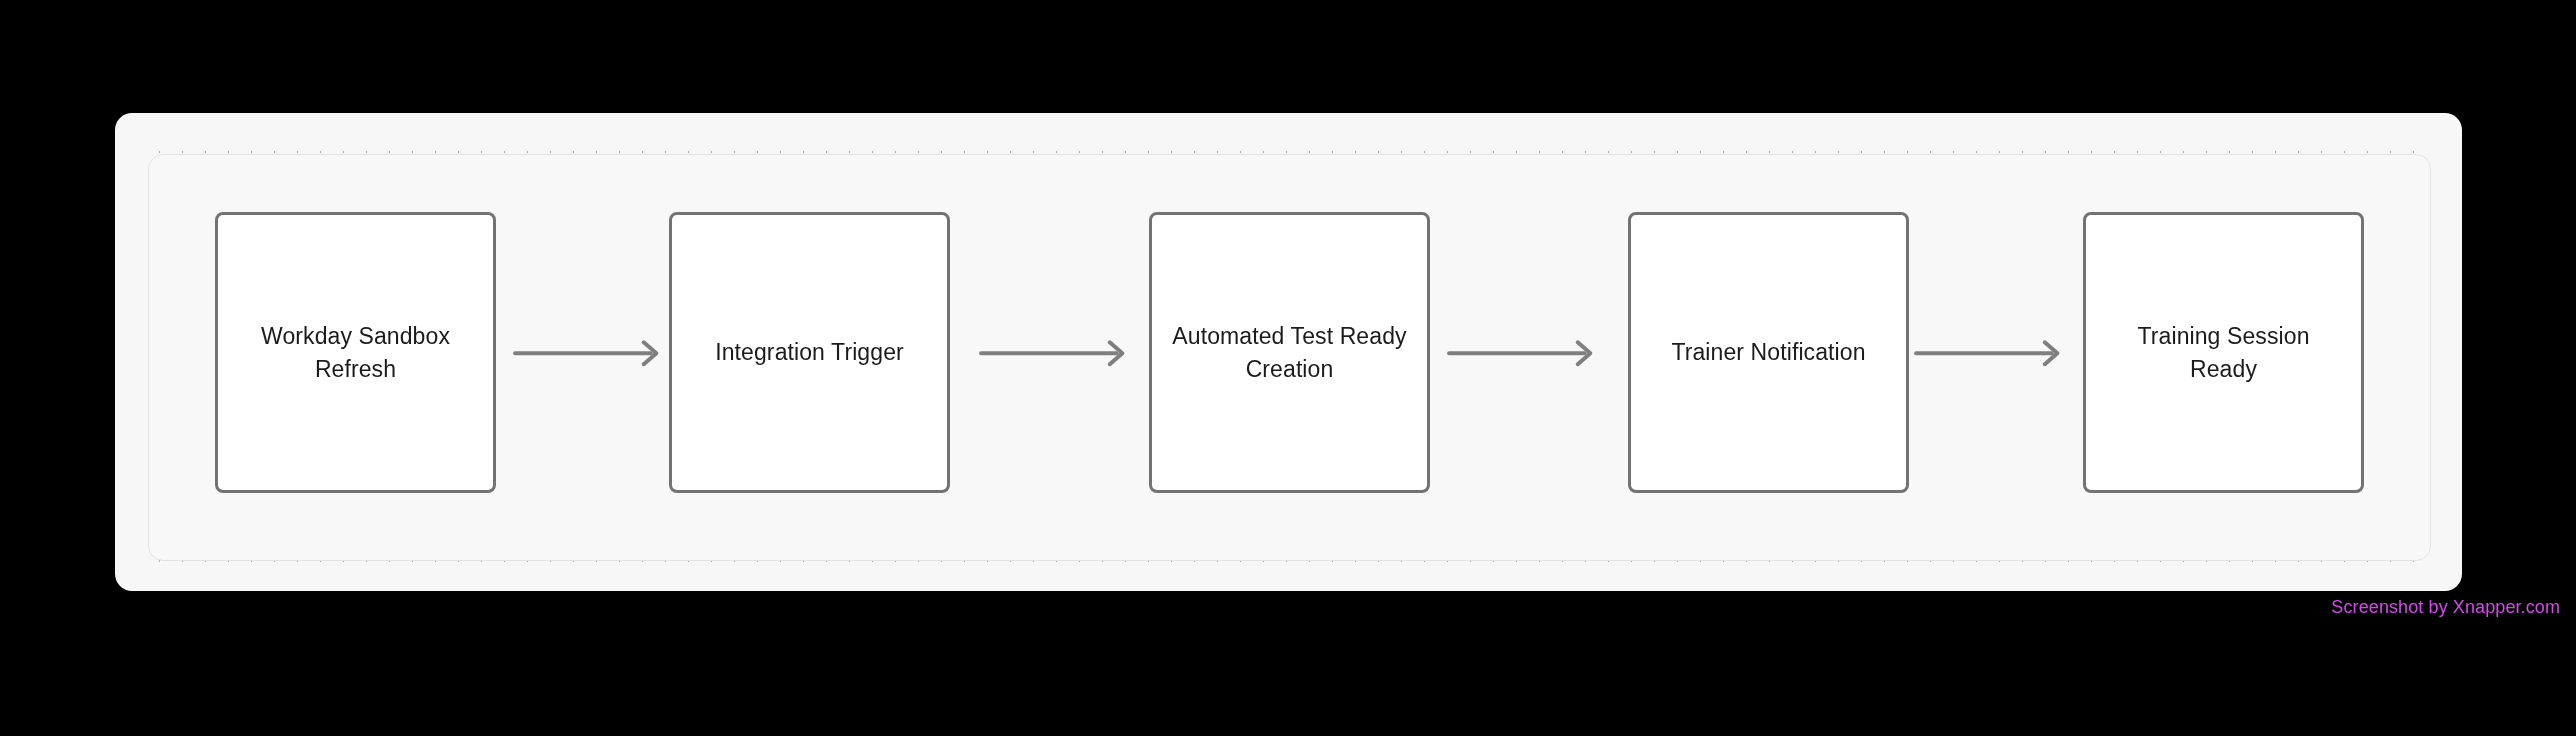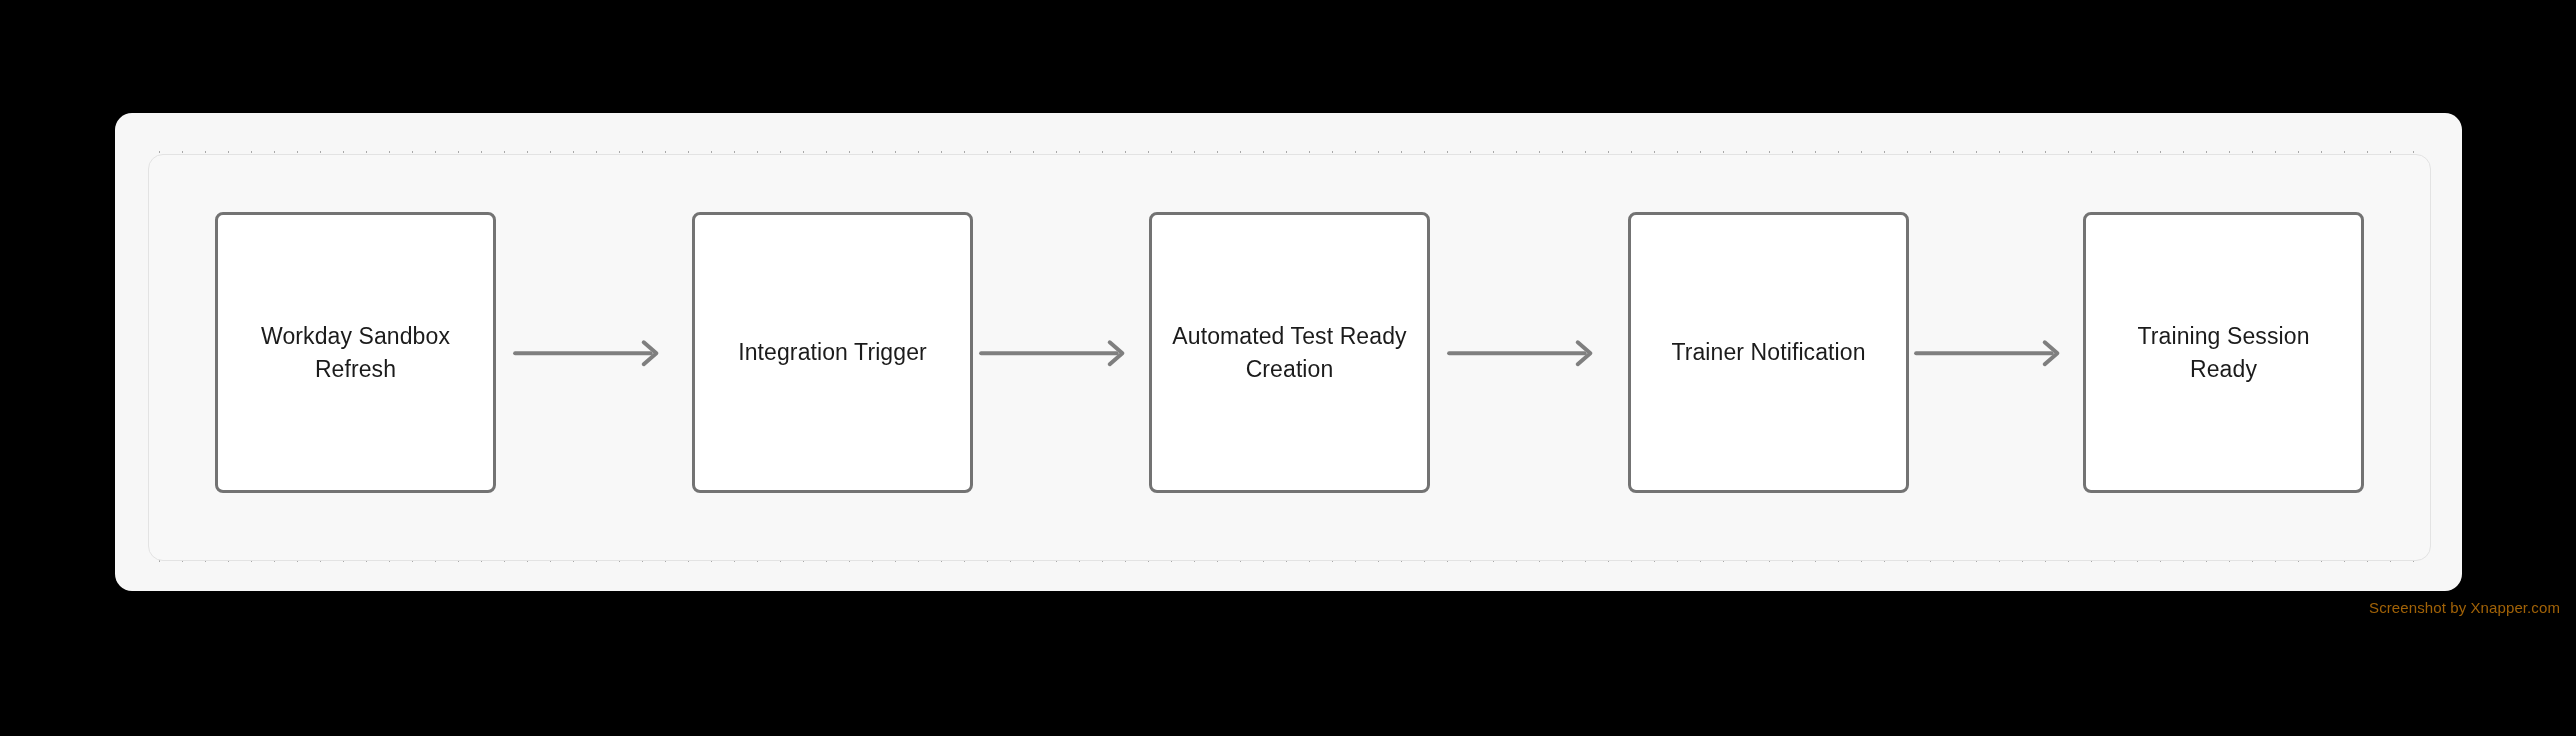--- a/index.html
+++ b/index.html
@@ -88,21 +88,21 @@
     font-family: "Liberation Sans", sans-serif;
     font-size: 23px;
     line-height: 33px;
     color: #1b1b1b;
     letter-spacing: 0.1px;
     padding: 0 15px;
   }
 
   
   #node-1 { left: 66px;  }
-  #node-2 { left: 543px;  }
+  #node-2 { left: 520px;  }
   #node-3 { left: 1000px; }
   #node-4 { left: 1467px; margin-left: 12px; }
   #node-5 { left: 1934px; }
 
   
   .connector {
     position: absolute;
     top: 185px;
     width: 155px;
     height: 26.5px;
@@ -113,23 +113,23 @@
   #arrow-4 { left: 1766px; }
 
   .connector svg { display: block; width: 100%; height: 100%; overflow: visible; }
 
   
   #watermark {
     position: absolute;
     right: 16px;
     top: 599px;
     font-family: "Liberation Sans", sans-serif;
-    font-size: 15px;
+    font-size: 18px;
     line-height: 17px;
-    color: #a16207;
+    color: #d946ef;
     white-space: nowrap;
     letter-spacing: 0.1px;
   }
 </style>
 </head>
 <body>
 
 <div id="screen">
 
   <div id="outer-card">

